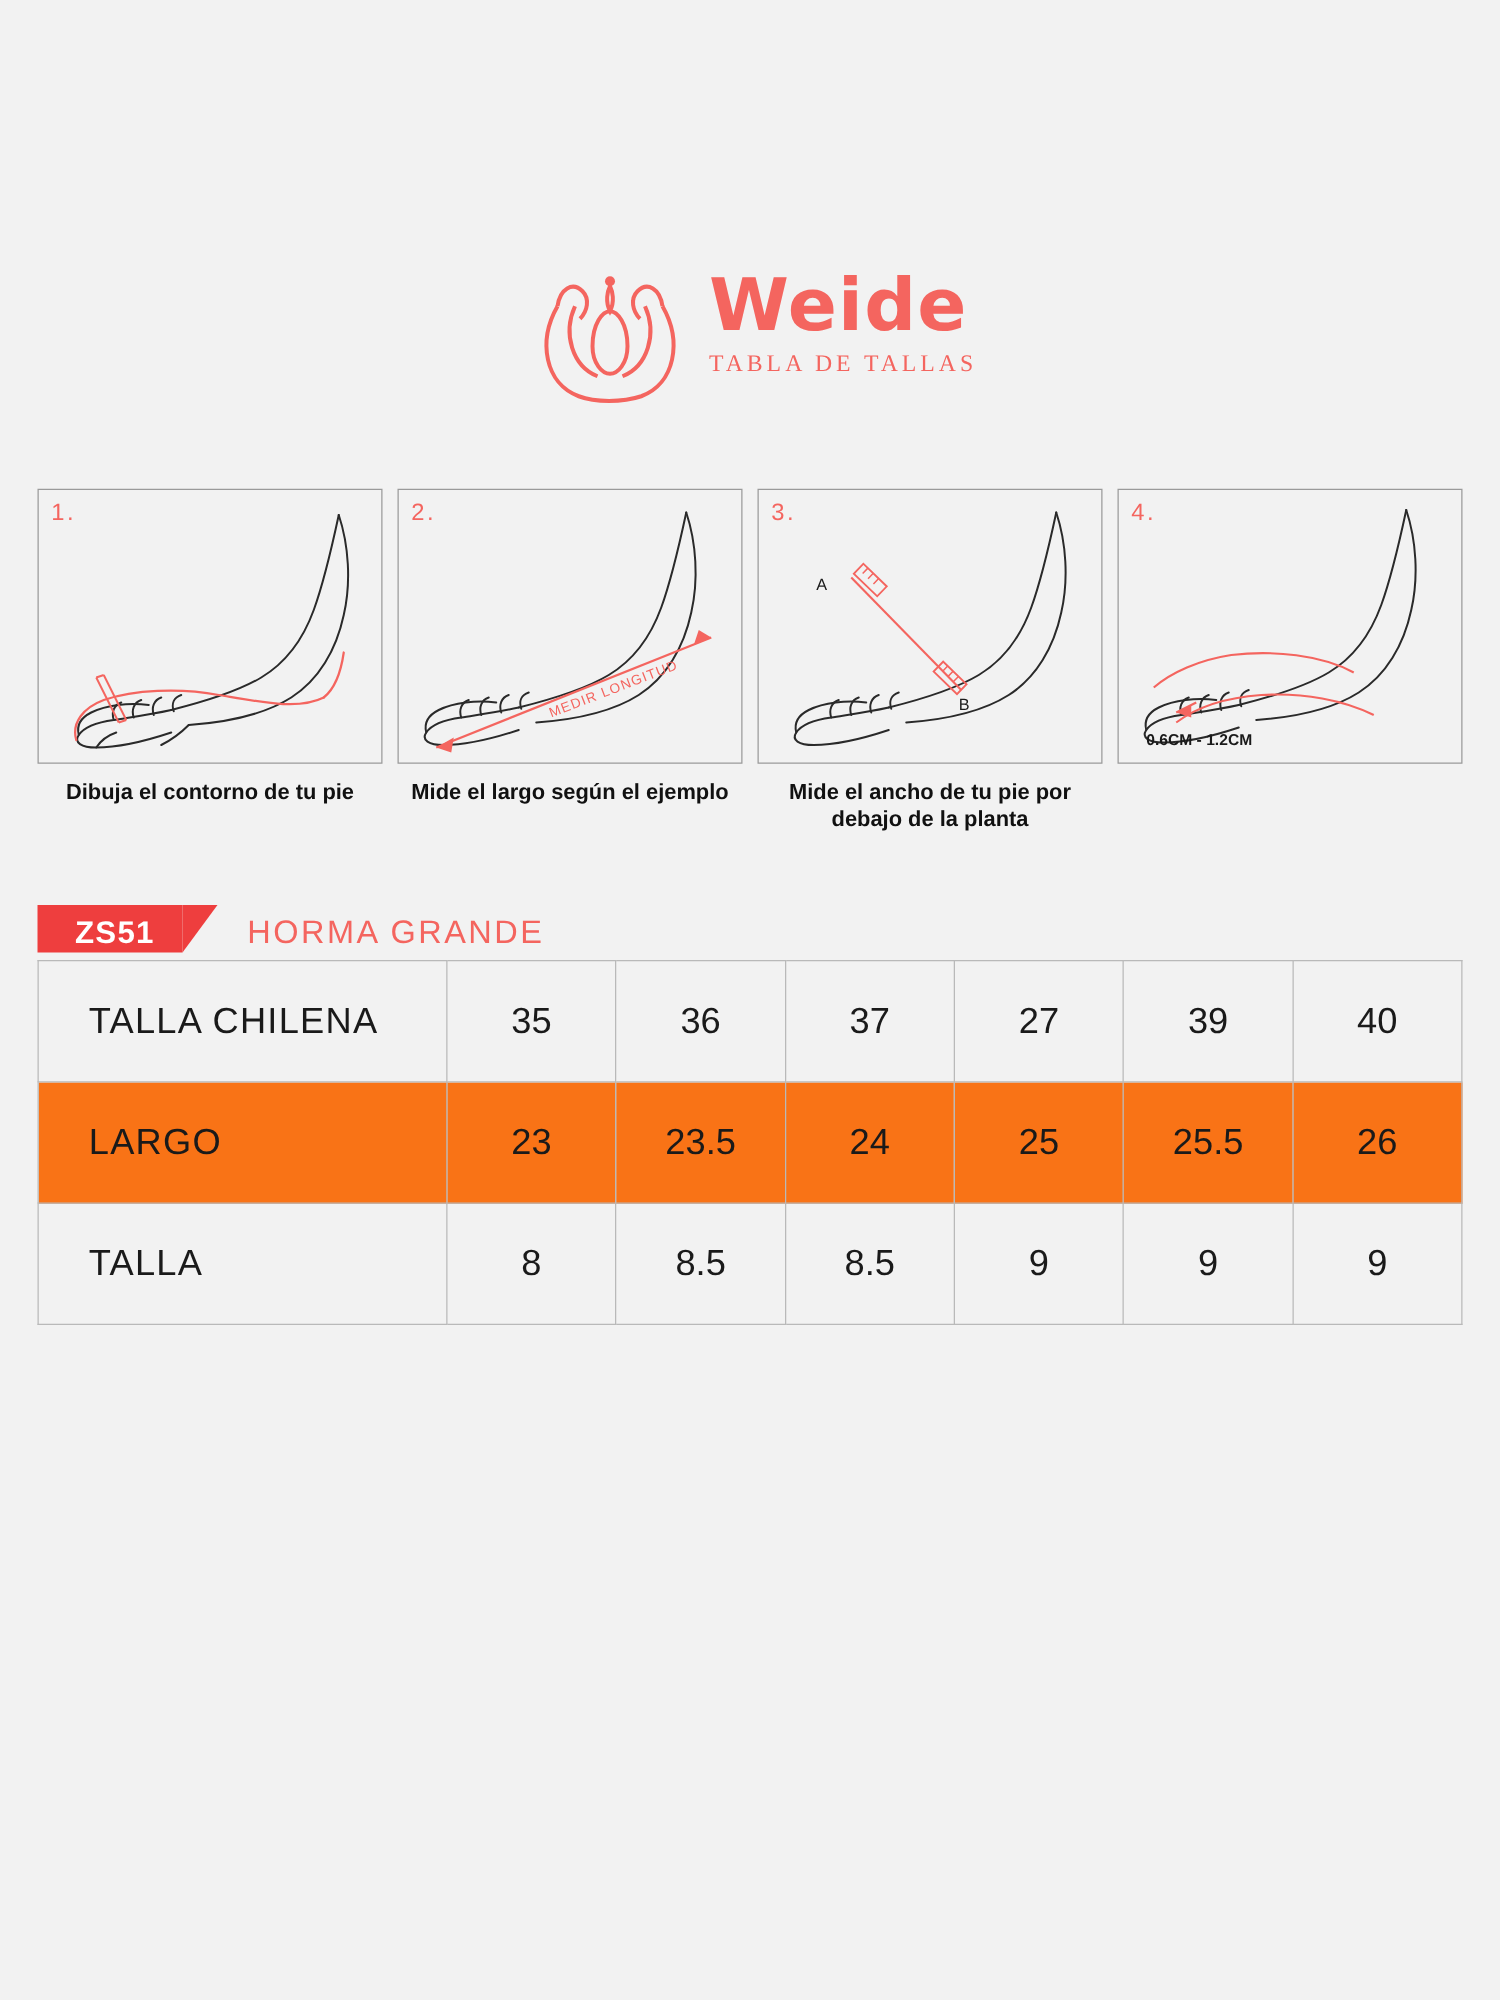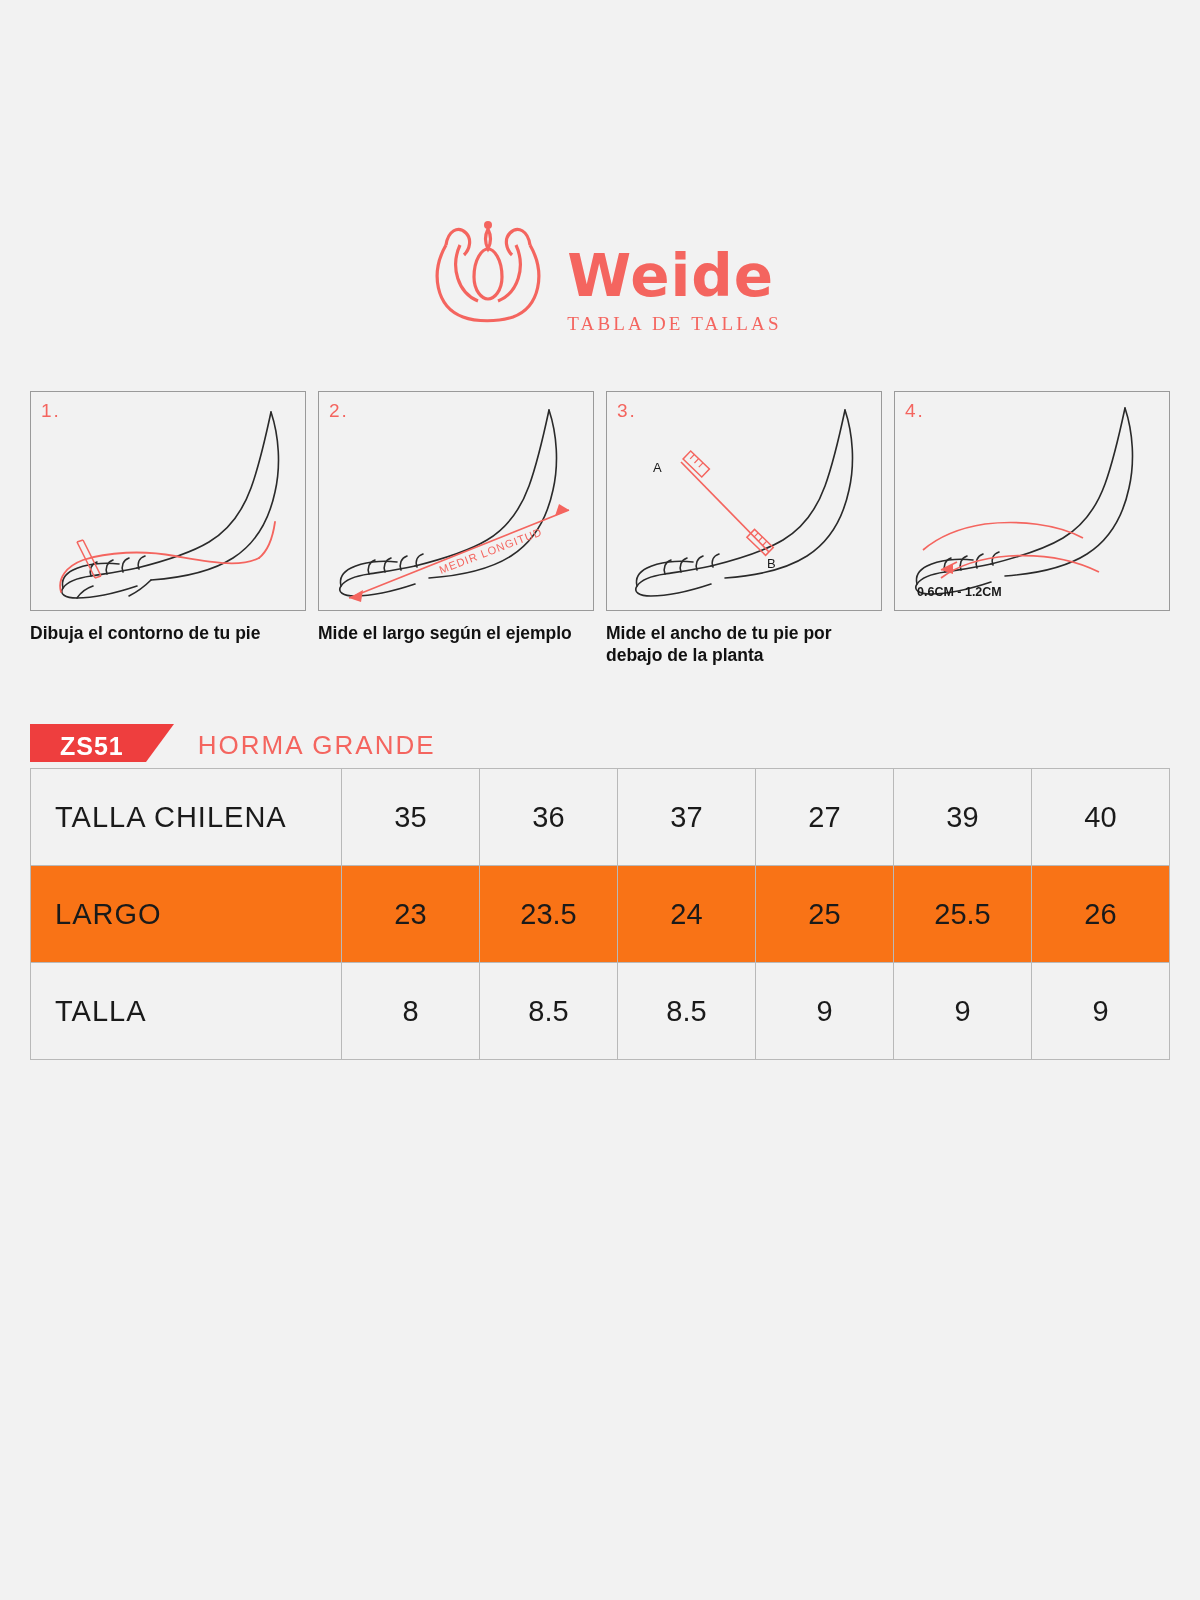--- a/index.html
+++ b/index.html
@@ -23,21 +23,21 @@
 
   
   .header {
     padding-top: 215px;
     display: flex;
     justify-content: center;
     align-items: center;
   }
   .logo-wrap {
     display: flex;
-    align-items: flex-end;
+    align-items: flex-start;
     gap: 9px;
   }
   .logo-mark {
     width: 140px;
     height: 120px;
   }
   .logo-text-block {
     display: flex;
     flex-direction: column;
     align-items: flex-start;
@@ -108,20 +108,21 @@
     width: 100%;
     height: 100%;
   }
   .step-caption {
     margin-top: 12px;
     font-size: 17.5px;
     line-height: 1.24;
     color: #111;
     font-weight: bold;
     font-family: "Liberation Sans", sans-serif;
+    text-align: center;
   }
 
   
   .table-wrap {
     margin: 52px 30px 0 30px;
   }
   .table-head {
     display: flex;
     align-items: flex-end;
     height: 44px;
@@ -168,21 +169,21 @@
   table.size-table td {
     border: 1px solid #b9b9b9;
     height: 94px;
     text-align: center;
     font-size: 29px;
     color: #1a1a1a;
     font-family: "Liberation Sans", sans-serif;
   }
   table.size-table td.rowlabel {
     text-align: left;
-    padding-left: 24px;
+    padding-left: 40px;
     font-size: 29px;
     letter-spacing: 1px;
     width: 285px;
   }
   tr.highlight td {
     background: #f97316;
   }
 </style>
 </head>
 <body>

